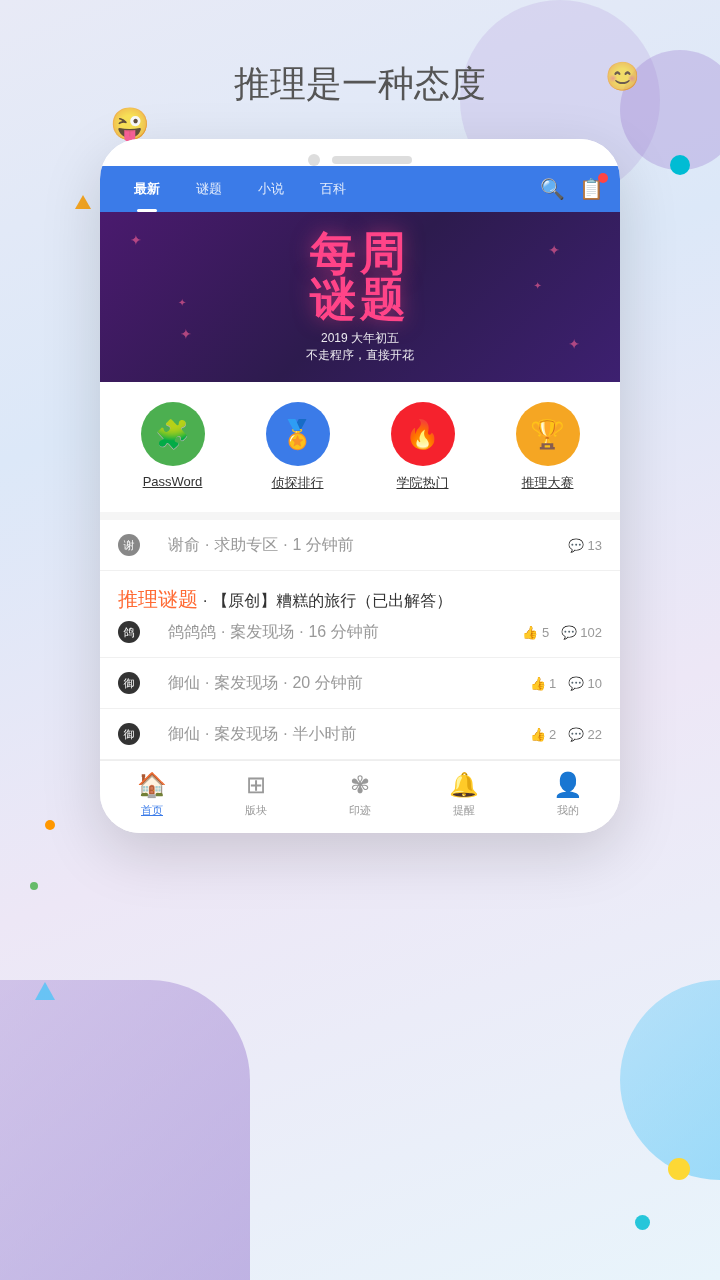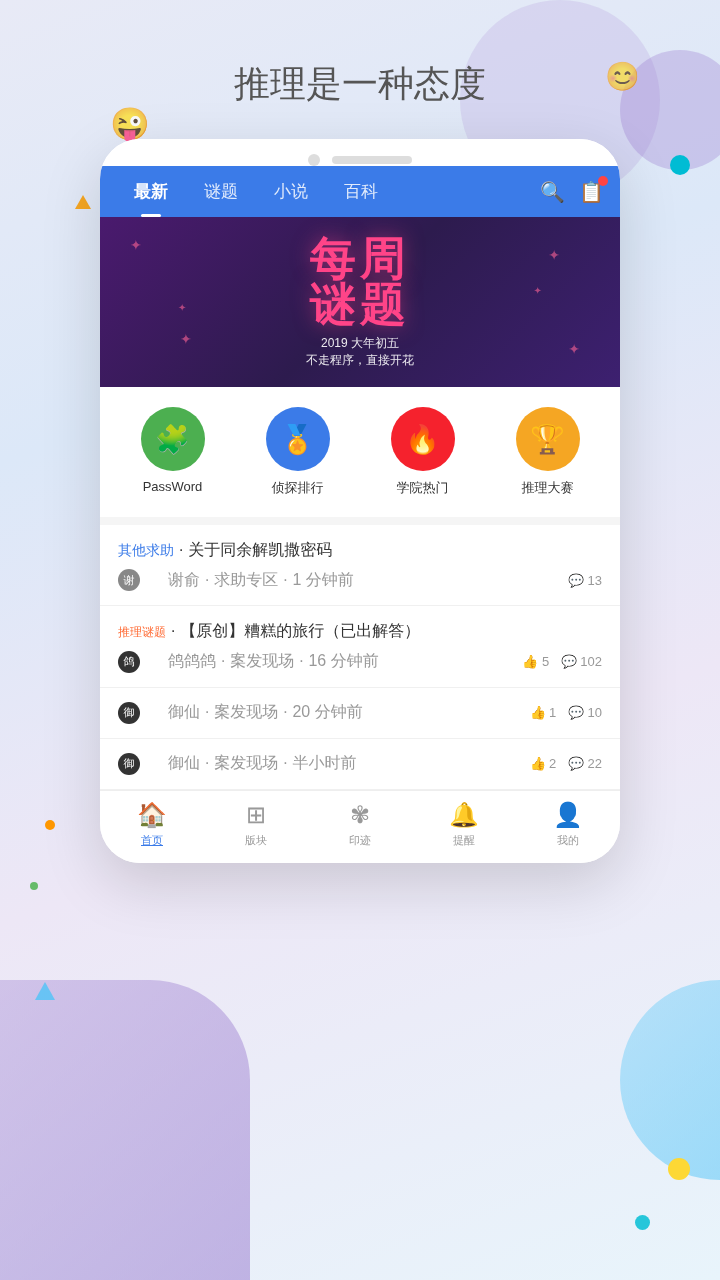--- a/index.html
+++ b/index.html
@@ -185,21 +185,21 @@
       background: #3b7be8;
       padding: 0 16px;
     }
     .nav-tabs {
       display: flex;
       align-items: center;
       gap: 0;
     }
     .nav-tab {
       color: rgba(255,255,255,0.85);
-      font-size: 17px;
+      font-size: 13px;
       padding: 14px 18px;
       cursor: pointer;
       position: relative;
     }
     .nav-tab.active {
       color: #fff;
       font-weight: 600;
     }
     .nav-tab.active::after {
       content: '';
@@ -289,20 +289,21 @@
       justify-content: center;
       font-size: 28px;
     }
     .icon-green { background: #4caf50; }
     .icon-blue { background: #3b7be8; }
     .icon-red { background: #f5222d; }
     .icon-gold { background: #f5a623; }
     .quick-icon-label {
       font-size: 13px;
       color: #333;
+      text-decoration: underline;
     }
 
     
     .feed-list {
       background: #fff;
     }
     .feed-item {
       padding: 14px 18px;
       border-bottom: 1px solid #f0f0f0;
     }
@@ -311,21 +312,21 @@
       color: #333;
       margin-bottom: 8px;
       line-height: 1.4;
     }
     .feed-item-title .cat-tag {
       color: #3b7be8;
       font-size: 14px;
     }
     .feed-item-title .cat-tag2 {
       color: #ff6b35;
-      font-size: 12px;
+      font-size: 20px;
       text-align: right;
     }
     .feed-item-title .cat-tag3 {
       color: #4caf50;
       font-size: 14px;
     }
     .feed-item-meta {
       display: flex;
       align-items: center;
       justify-content: space-between;
@@ -488,24 +489,20 @@
       </div>
       <div class="quick-icon-item">
         <div class="quick-icon-circle icon-gold">🏆</div>
         <div class="quick-icon-label">推理大赛</div>
       </div>
     </div>
 
     <div class="feed-list">
 
       <div class="feed-item">
-        <div class="feed-item-title">
-          <span class="cat-tag">其他求助</span>
-          <span> · 关于同余解凯撒密码</span>
-        </div>
         <div class="feed-item-meta">
           <div class="feed-meta-left">
             <div class="feed-avatar">谢</div>
             <span class="feed-meta-text">谢俞 · 求助专区 · 1 分钟前</span>
           </div>
           <div class="feed-meta-right">
             <div class="feed-stat">
               <span>💬</span>
               <span>13</span>
             </div>

